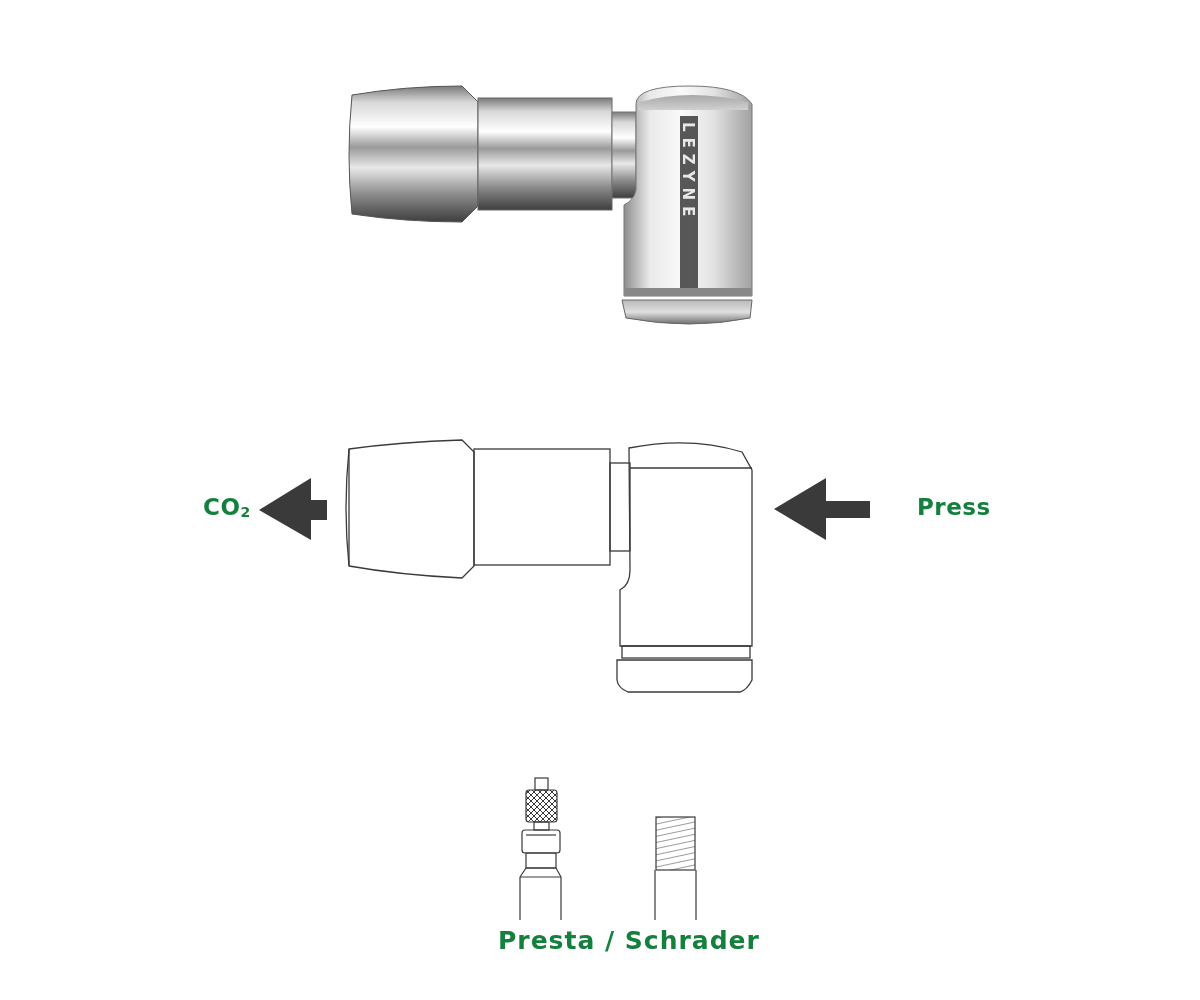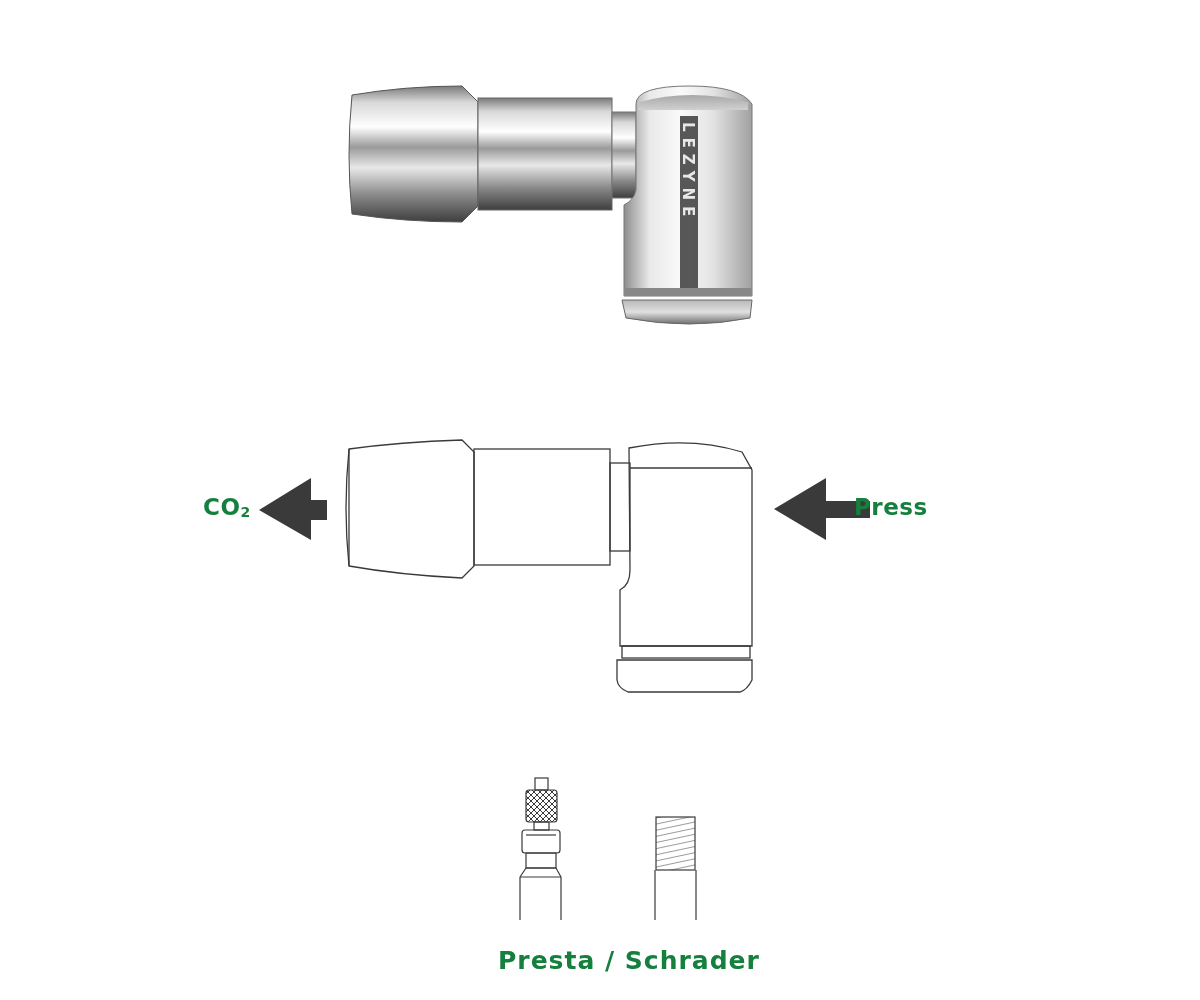--- a/index.html
+++ b/index.html
@@ -2,22 +2,22 @@
 <html><head>
 <meta charset="utf-8">
 <style>
   html, body { margin: 0; padding: 0; background: #ffffff; }
   body { width: 1200px; height: 1000px; position: relative; overflow: hidden;
          font-family: "DejaVu Sans", "Liberation Sans", sans-serif; }
   .layer { position: absolute; left: 0; top: 0; }
   .label { position: absolute; color: #15803d; font-weight: bold; white-space: nowrap; }
   .lbl-co2 { left: 203px; top: 494px; font-size: 23px; letter-spacing: 0.5px; }
   .lbl-co2 sub { font-size: 14px; vertical-align: -2px; }
-  .lbl-press { left: 854px; top: 494px; font-size: 23px; letter-spacing: 0.5px; text-align: right; }
-  .lbl-valves { left: 498px; top: 926px; font-size: 25px; letter-spacing: 1px; margin-top: 20px; }
+  .lbl-press { left: 917px; top: 494px; font-size: 23px; letter-spacing: 0.5px; text-align: right; }
+  .lbl-valves { left: 498px; top: 926px; font-size: 25px; letter-spacing: 1px; }
 </style>
 </head>
 <body>
 
 <svg class="layer" width="1200" height="1000" viewBox="0 0 1200 1000">
   <defs>
     <linearGradient id="chromeV" x1="0" y1="0" x2="0" y2="1">
       <stop offset="0" stop-color="#7a7a7a"></stop>
       <stop offset="0.12" stop-color="#d8d8d8"></stop>
       <stop offset="0.3" stop-color="#ffffff"></stop>

